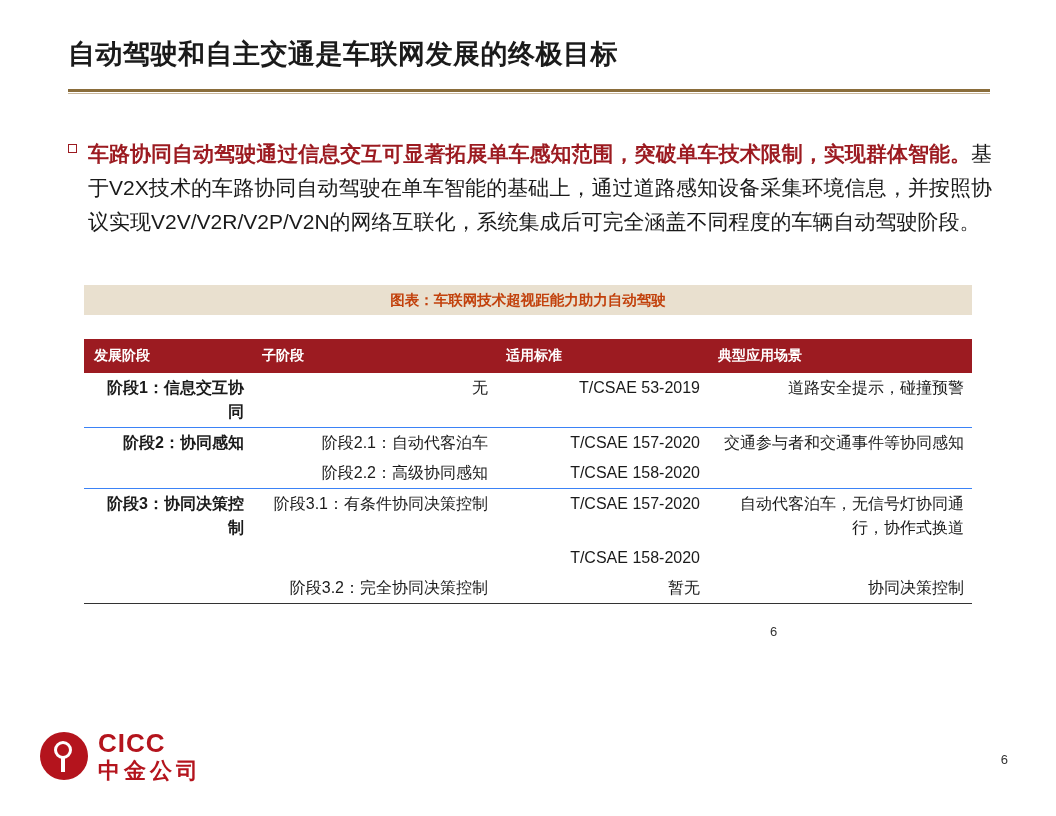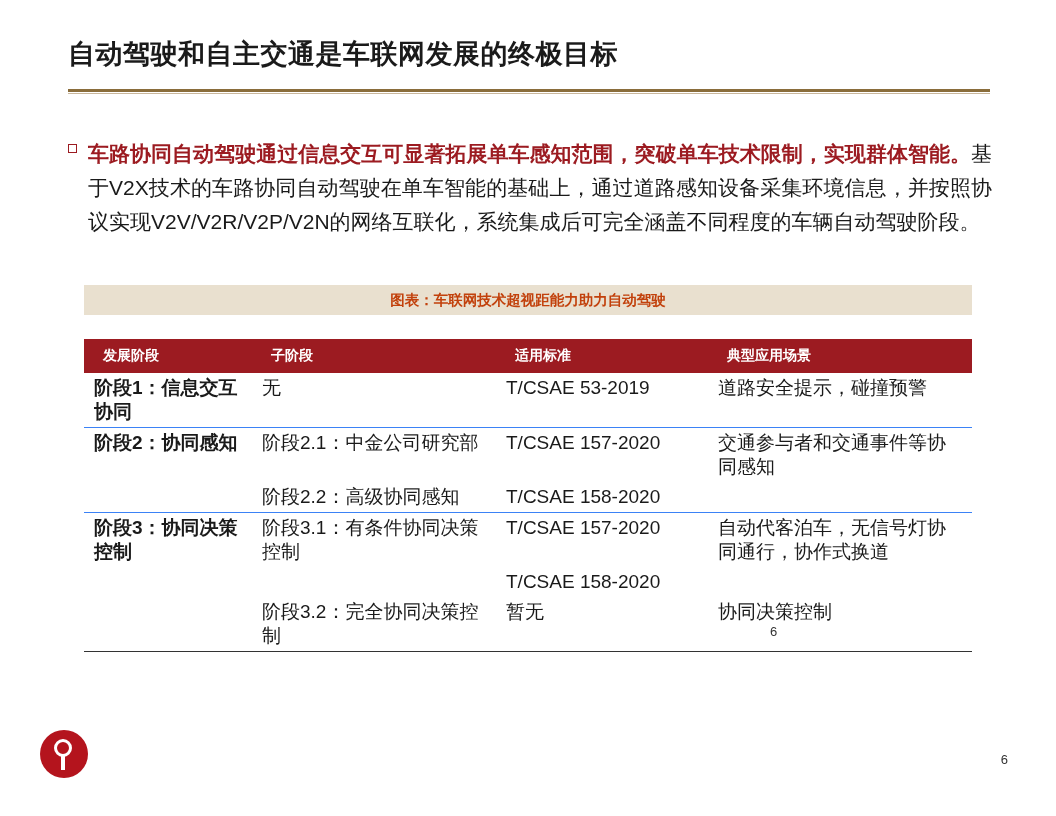--- a/index.html
+++ b/index.html
@@ -102,30 +102,31 @@
     border-collapse: collapse;
     width: 888px;
     table-layout: fixed;
   }
   table.data th {
     background: #9c1b21;
     color: #ffffff;
     font-size: 14px;
     font-weight: bold;
     text-align: left;
-    padding: 5px 8px 5px 19px;
+    padding: 5px 8px 5px 10px;
     height: 24px;
     vertical-align: middle;
   }
   table.data td {
-    font-size: 19px;
+    font-size: 16px;
     color: #1a1a1a;
     padding: 3px 8px 3px 10px;
     vertical-align: top;
     line-height: 24px;
+    text-align: right;
   }
   td.bold {
     font-weight: bold;
   }
   tr.top-rule > td {
     border-top: 1px solid #3b82f6;
   }
   tr.bottom-rule > td {
     border-bottom: 1.5px solid #333333;
   }
@@ -248,21 +249,21 @@
       </thead>
       <tbody>
         <tr>
           <td class="bold">阶段1：信息交互协同</td>
           <td>无</td>
           <td>T/CSAE 53-2019</td>
           <td>道路安全提示，碰撞预警</td>
         </tr>
         <tr class="top-rule">
           <td class="bold">阶段2：协同感知</td>
-          <td>阶段2.1：中金公司研究部</td>
+          <td>阶段2.1：自动代客泊车</td>
           <td>T/CSAE 157-2020</td>
           <td>交通参与者和交通事件等协同感知</td>
         </tr>
         <tr>
           <td></td>
           <td>阶段2.2：高级协同感知</td>
           <td>T/CSAE 158-2020</td>
           <td></td>
         </tr>
         <tr class="top-rule">
@@ -285,17 +286,21 @@
         </tr>
       </tbody>
     </table>
   </div>
 
   <div class="inner-page-num">6</div>
 
 
   <div class="logo">
     <div class="logo-mark"></div>
+    <div class="logo-text">
+      <div class="logo-en">CICC</div>
+      <div class="logo-cn">中金公司</div>
+    </div>
   </div>
 
   <div class="page-num">6</div>
 
 </div>
 
 </body></html>

